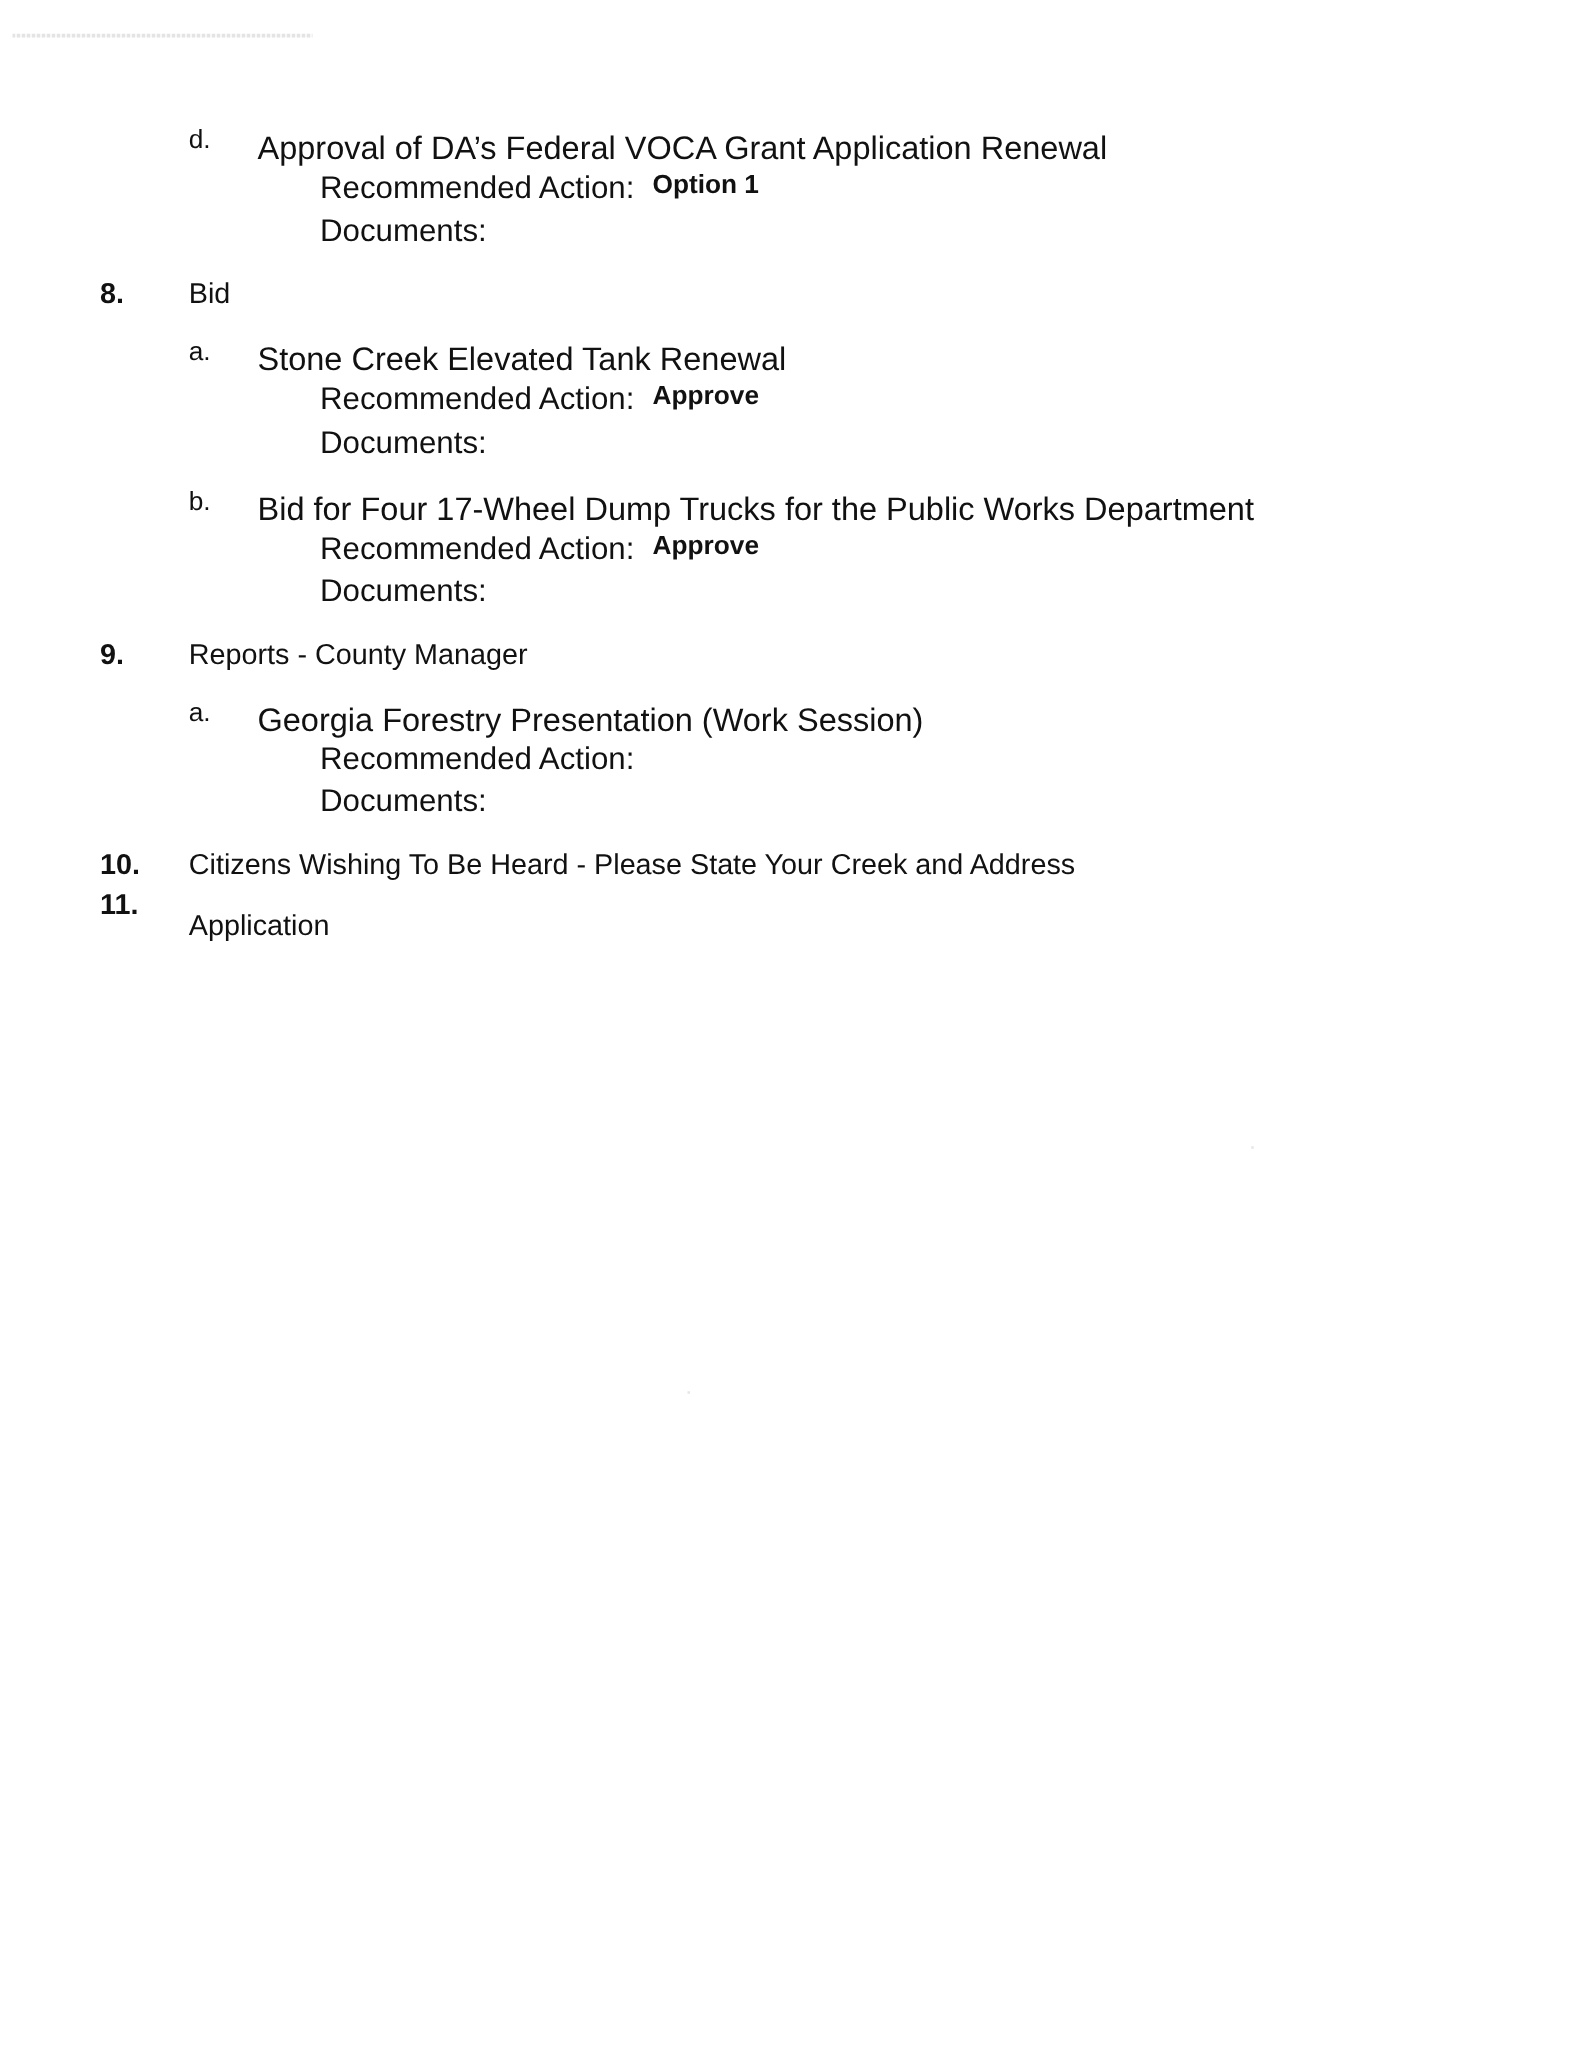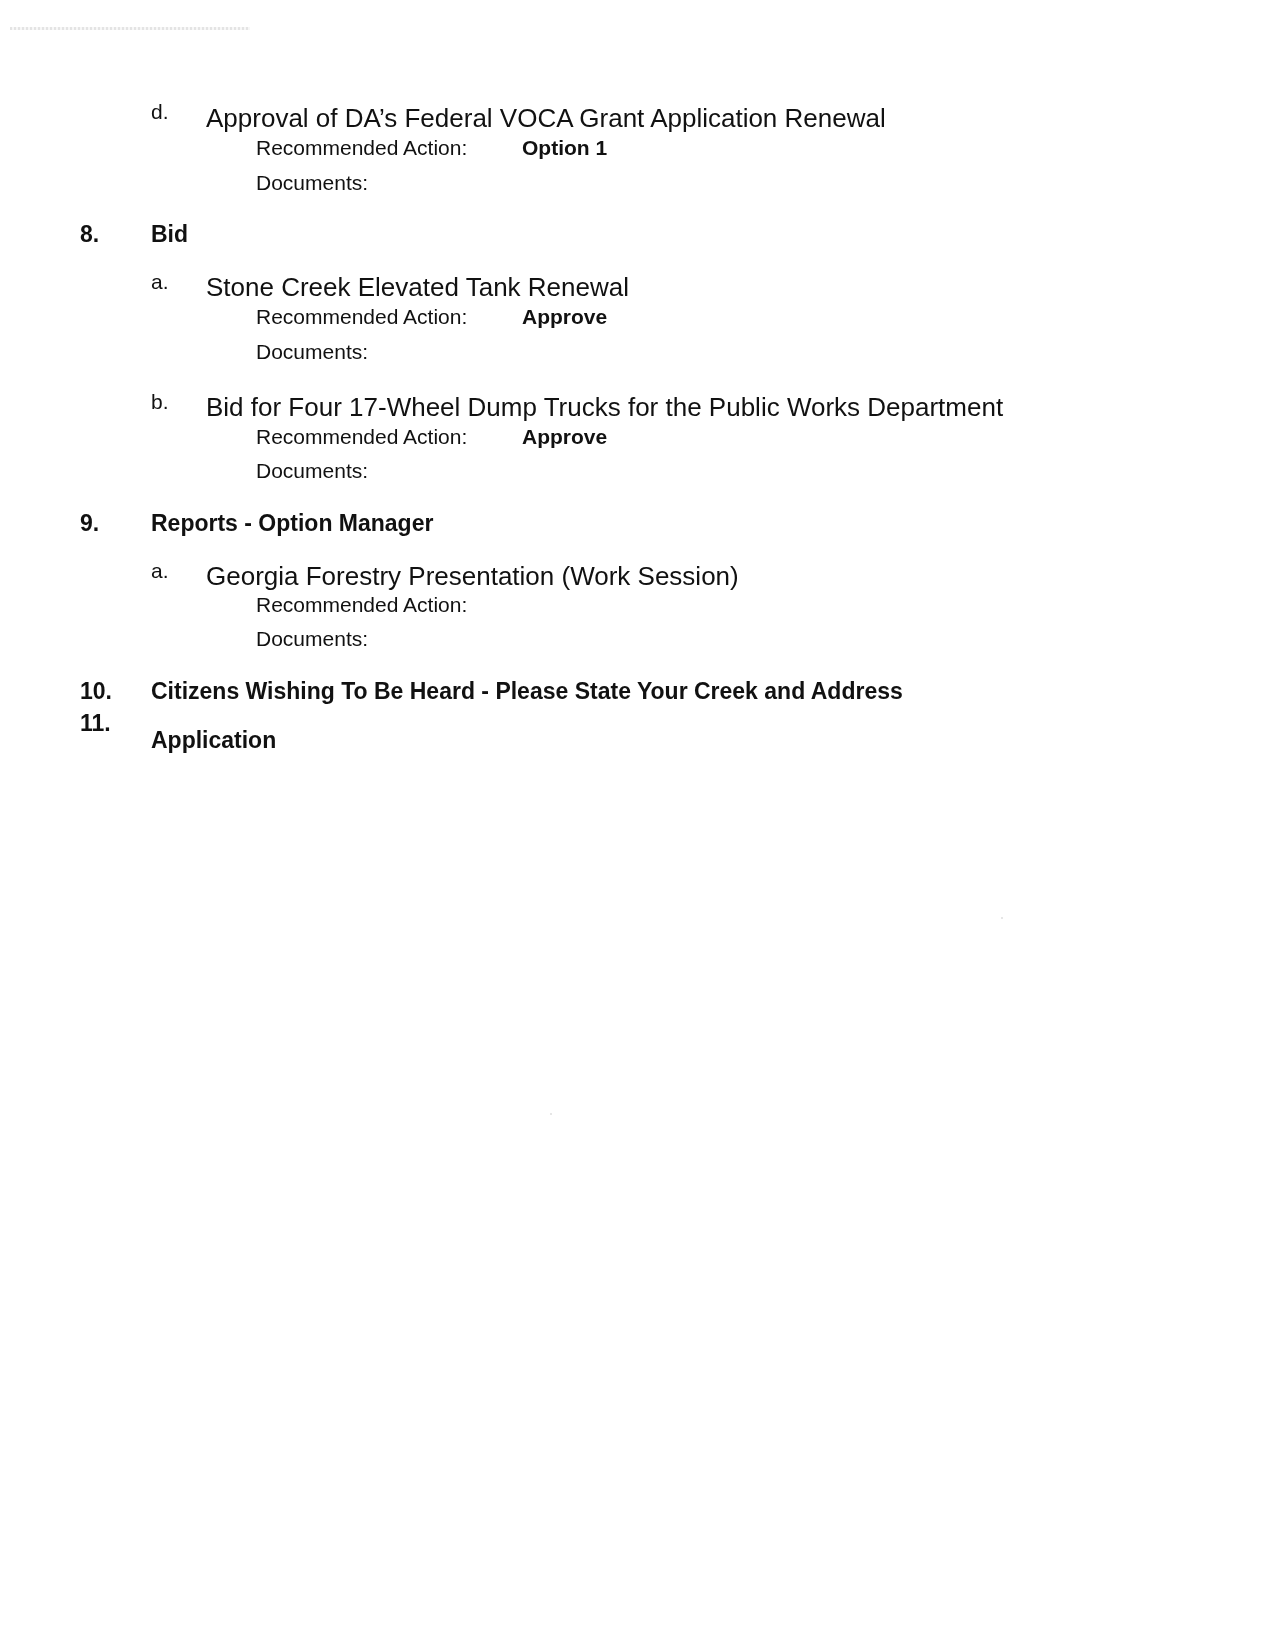--- a/index.html
+++ b/index.html
@@ -2,24 +2,24 @@
 <html><head>
 <meta charset="utf-8">
 <style>
   html, body { margin: 0; padding: 0; background: #ffffff; }
   body { width: 1275px; height: 1651px; position: relative; overflow: hidden;
          font-family: "Liberation Sans", sans-serif; color: #111111; }
   .scan-strip { position: absolute; left: 10px; top: 27px; width: 240px; height: 3px;
                 background: repeating-linear-gradient(90deg, #d8d8d8 0 2px, #f4f4f4 2px 4px); opacity: .7; }
   .abs { position: absolute; white-space: nowrap; }
   .sec-num { font-weight: bold; font-size: 23px; left: 80px; }
-  .sec-title { font-weight: bold; font-size: 23px; left: 151px; }
+  .sec-title { font-weight: normal; font-size: 23px; left: 151px; }
   .item-letter { font-size: 21px; left: 151px; }
   .item-title { font-size: 26px; left: 206px; }
-  .field-label { font-size: 21px; left: 256px; }
+  .field-label { font-size: 25px; left: 256px; }
   .field-value { font-size: 21px; left: 522px; font-weight: bold; }
   .speck { position: absolute; width: 2px; height: 2px; background: #e6e6e6; }
 </style>
 </head>
 <body>
 
 <div class="scan-strip"></div>
 
 <div>
   <span class="abs item-letter" style="top:100px">d.</span>
@@ -41,21 +41,21 @@
 
   <span class="abs item-letter" style="top:390px">b.</span>
   <span class="abs item-title" style="top:392px">Bid for Four 17-Wheel Dump Trucks for the Public Works Department</span>
   <span class="abs field-label" style="top:425px">Recommended Action:</span>
   <span class="abs field-value" style="top:425px">Approve</span>
   <span class="abs field-label" style="top:459px">Documents:</span>
 </div>
 
 <div>
   <span class="abs sec-num" style="top:510px">9.</span>
-  <span class="abs sec-title" style="top:510px">Reports - Option Manager</span>
+  <span class="abs sec-title" style="top:510px">Reports - County Manager</span>
 
   <span class="abs item-letter" style="top:559px">a.</span>
   <span class="abs item-title" style="top:561px">Georgia Forestry Presentation (Work Session)</span>
   <span class="abs field-label" style="top:593px">Recommended Action:</span>
   <span class="abs field-value" style="top:593px"></span>
   <span class="abs field-label" style="top:627px">Documents:</span>
 </div>
 
 <div>
   <span class="abs sec-num" style="top:678px">10.</span>

